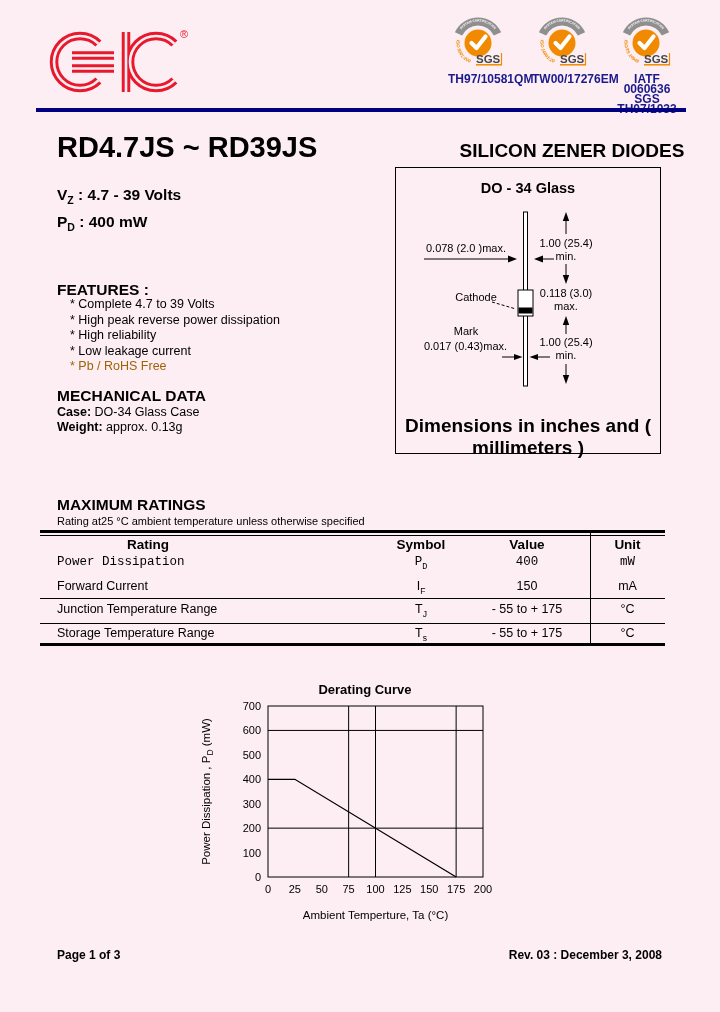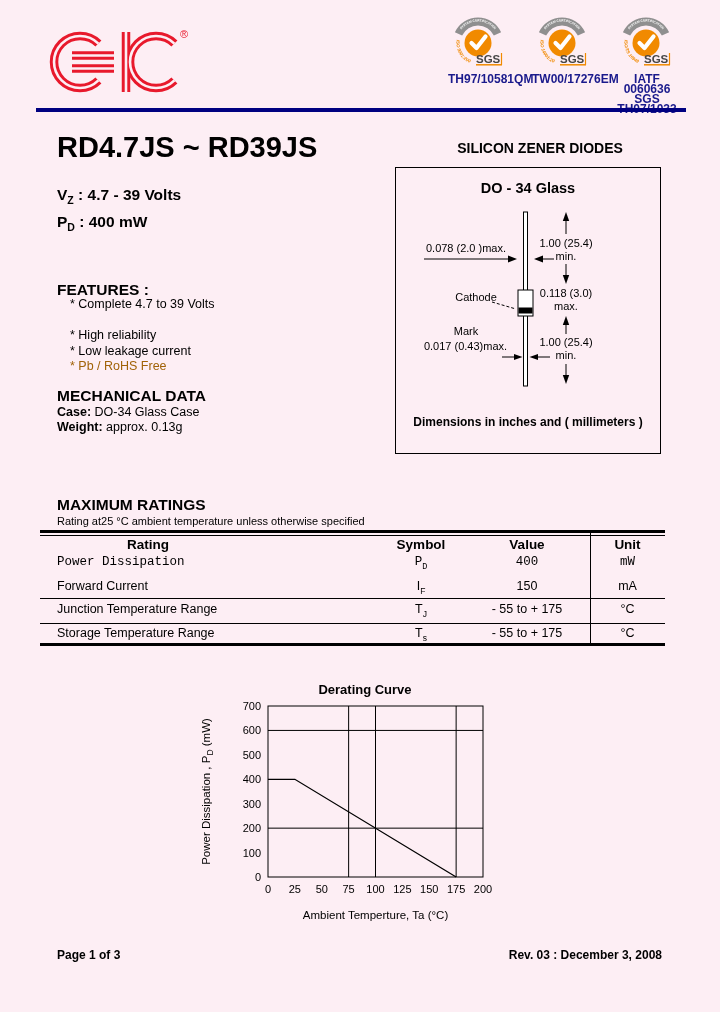--- a/index.html
+++ b/index.html
@@ -9,30 +9,30 @@
   .abs{position:absolute;}
   .b{font-weight:bold;}
   .c{text-align:center;}
   sub{font-size:68%;}
   
   .hrule{background:#000080;height:4px;}
   .badge{width:62px;text-align:center;}
   .badge .cap{font-size:12px;font-weight:bold;color:#1a1a8c;line-height:10px;}
   
   .part-title{font-size:29px;font-weight:bold;letter-spacing:0px;}
-  .prod-title{font-size:14px;font-weight:bold;}
+  .prod-title{font-size:19px;font-weight:bold;margin-left:32px;}
   .specline{font-size:15.5px;font-weight:bold;}
   .h2{font-size:15.5px;font-weight:bold;}
   .body-txt{font-size:12.5px;}
   .feat{font-size:12.5px;line-height:15.5px;}
   
   .pkgbox{width:264px;height:285px;border:1px solid #000;}
   .pkgbox .lbl{position:absolute;font-size:11px;line-height:12px;text-align:center;}
   .pkg-title{font-size:14.5px;font-weight:bold;}
-  .pkg-foot{font-size:12px;font-weight:bold;}
+  .pkg-foot{font-size:19px;font-weight:bold;}
   
   .tbl{width:625px;height:116px;}
   .tline{position:absolute;background:#000;left:0;width:625px;}
   .trow{position:absolute;left:0;width:625px;height:17px;font-size:12.5px;}
   .thead{position:absolute;left:0;width:625px;height:18px;font-size:13.5px;font-weight:bold;}
   .cellR{position:absolute;left:17px;}
   .cellS{position:absolute;left:331px;width:100px;text-align:center;}
   .cellV{position:absolute;left:412px;width:150px;text-align:center;}
   .cellU{position:absolute;left:550px;width:75px;text-align:center;}
   .hR{position:absolute;left:87px;width:200px;text-align:left;}
@@ -118,20 +118,21 @@
 
   <div class="abs specline" style="left:57px;top:186px;">
     <span>V</span><sub>Z</sub><span> : 4.7 - 39 Volts</span>
   </div>
   <div class="abs specline" style="left:57px;top:213px;">
     <span>P</span><sub>D</sub><span> : 400 mW</span>
   </div>
 
   <div class="abs h2" style="left:57px;top:281px;">FEATURES :</div>
   <div class="abs feat" style="left:70px;top:297px;">* Complete 4.7  to 39 Volts</div>
+  <div class="abs feat" style="left:70px;top:312.5px;">* High peak reverse power dissipation</div>
   <div class="abs feat" style="left:70px;top:328px;">* High reliability</div>
   <div class="abs feat" style="left:70px;top:343.5px;text-align:center;">* Low leakage current</div>
   <div class="abs feat" style="left: 70px; top: 359px; color: #a16207;">* Pb / RoHS Free</div>
 
   <div class="abs h2" style="left:57px;top:387px;">MECHANICAL DATA</div>
   <div class="abs body-txt" style="left:57px;top:405px;">
     <span class="b">Case:</span><span> DO-34 Glass Case</span>
   </div>
   <div class="abs body-txt" style="left:57px;top:420px;">
     <span class="b">Weight:</span><span> approx. 0.13g</span>

